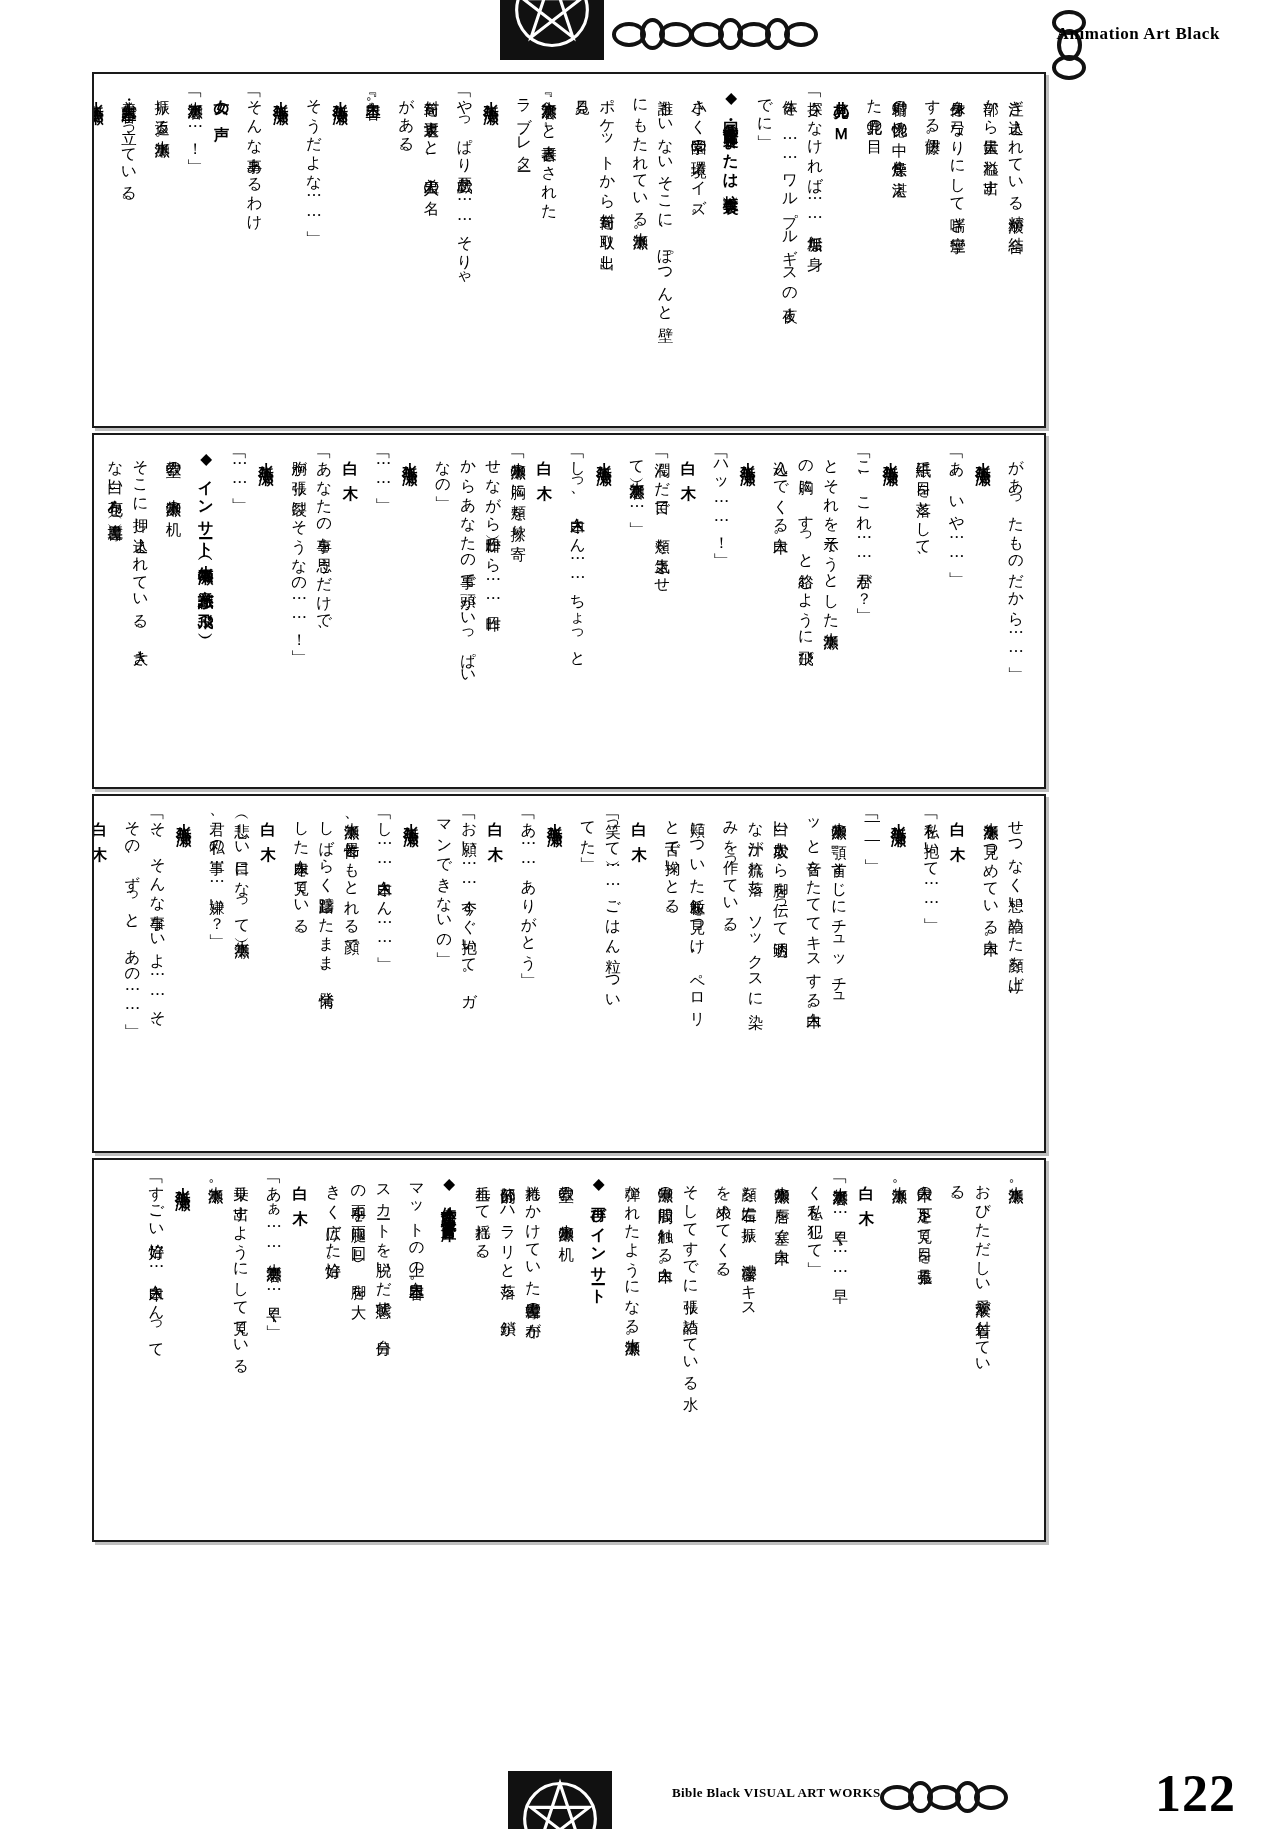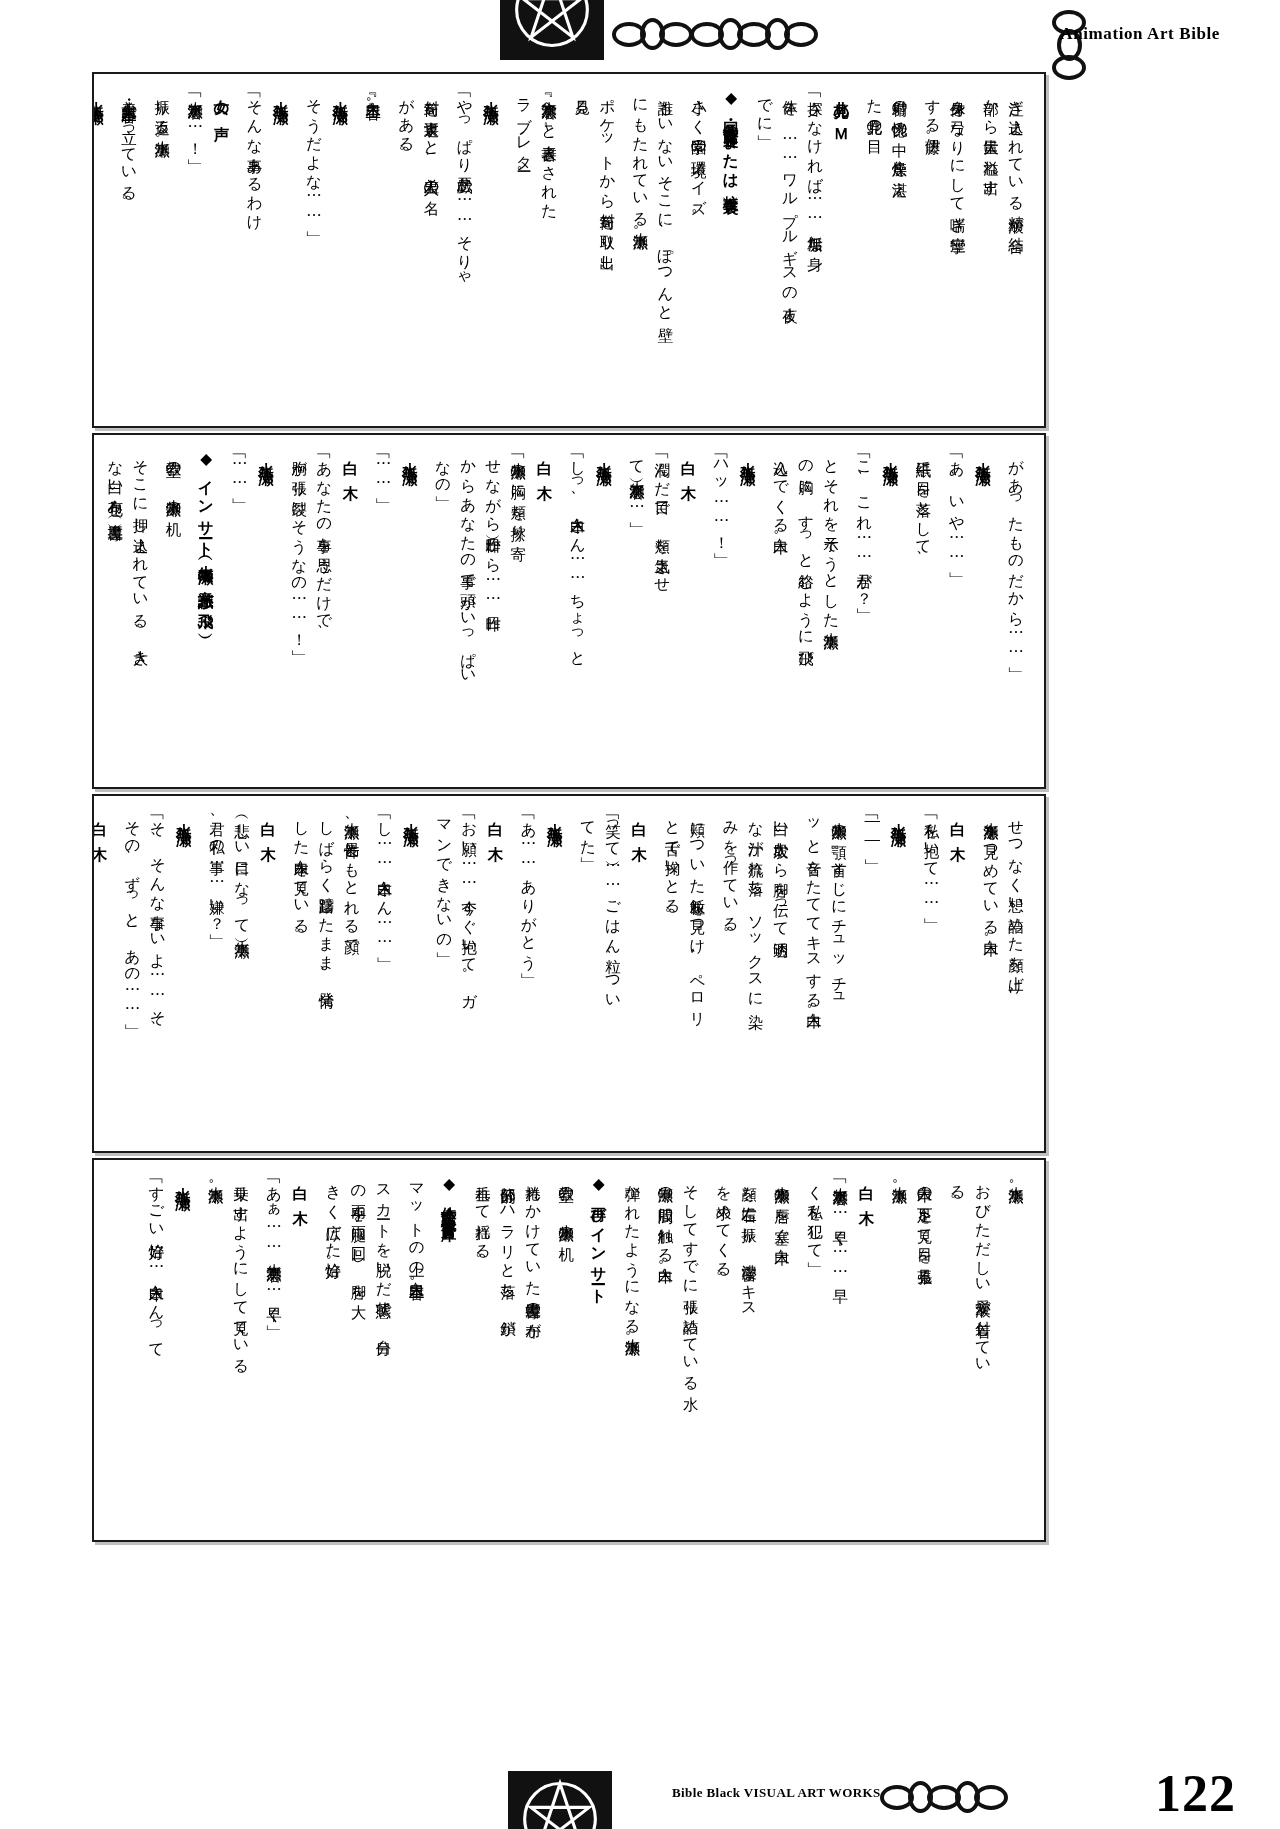--- a/index.html
+++ b/index.html
@@ -178,21 +178,21 @@
       <div class="chain-link alt"></div>
       <div class="chain-link"></div>
     <div class="chain-link alt"></div>
       <div class="chain-link"></div>
   </div>
   <div class="chain chain-right-vert">
     <div class="chain-link"></div>
       <div class="chain-link alt"></div>
       <div class="chain-link"></div>
   </div>
-  <div class="header-title">Animation Art Bible</div>
+  <div class="header-title">Animation Art Black</div>
 </div>
 
 <div class="panel panel1">
   <div class="panel-inner" id="panel-0">
       <div class="block">
         <div class="vcol body">注ぎ込まれている精液が結合
 部から大量に溢れ出す。</div>
       </div>
       <div class="block">
         <div class="vcol body">身体を弓なりにして喘ぎ痙攣

